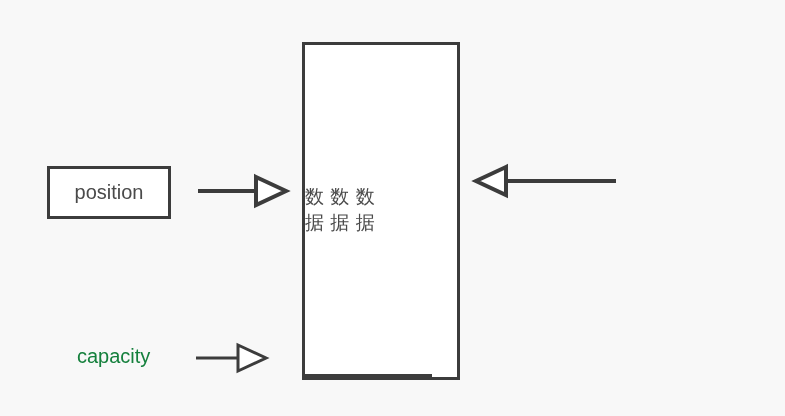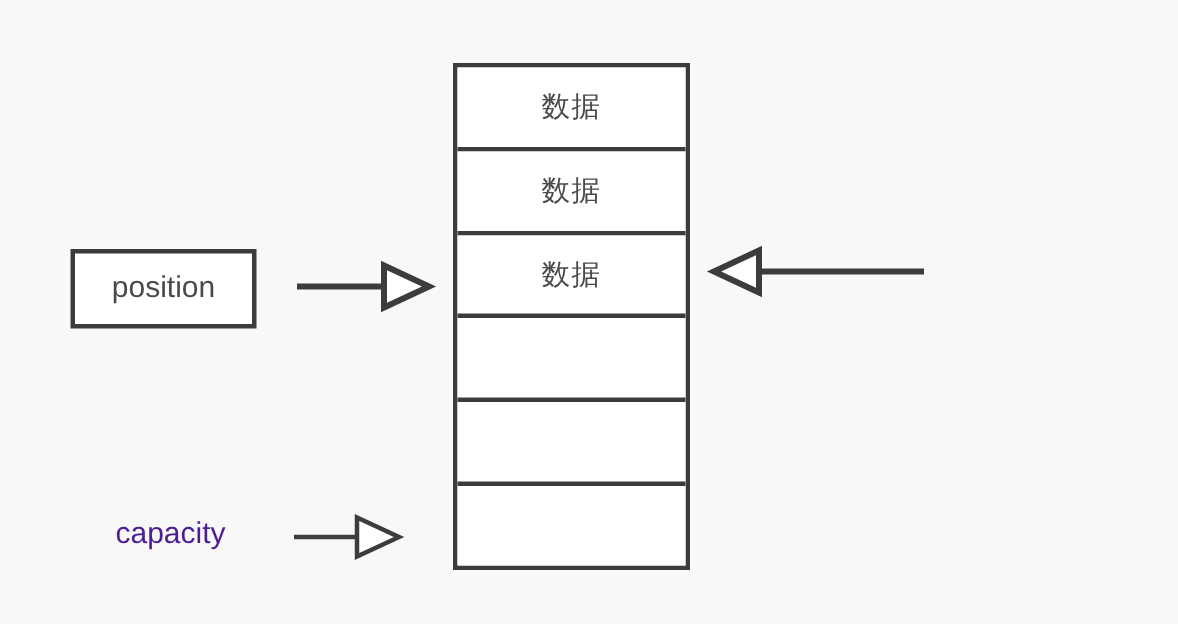--- a/index.html
+++ b/index.html
@@ -31,21 +31,21 @@
   .buffer-table {
     position: absolute;
     left: 302px;
     top: 42px;
     width: 158px;
     height: 338px;
     box-sizing: border-box;
     border: 3px solid #3c3c3c;
     background: #ffffff;
     display: flex;
-    flex-direction: column;
+    flex-direction: row;
   }
   .buffer-cell {
     flex: 1 1 0;
     box-sizing: border-box;
     border-bottom: 3px solid #3c3c3c;
     display: flex;
     align-items: center;
     justify-content: center;
     background: #ffffff;
     color: #4a4a4a;
@@ -73,21 +73,21 @@
     height: 53px;
   }
   #limit-box {
     left: 616px;
     top: 149px;
     width: 133px;
     height: 64px;
   }
   .free-label {
     position: absolute;
-    color: #4c1d95;
+    color: #15803d;
     font-size: 20px;
     white-space: nowrap;
   }
   #capacity-label {
     left: 77px;
     top: 345px;
   }
 </style>
 </head>
 <body>

